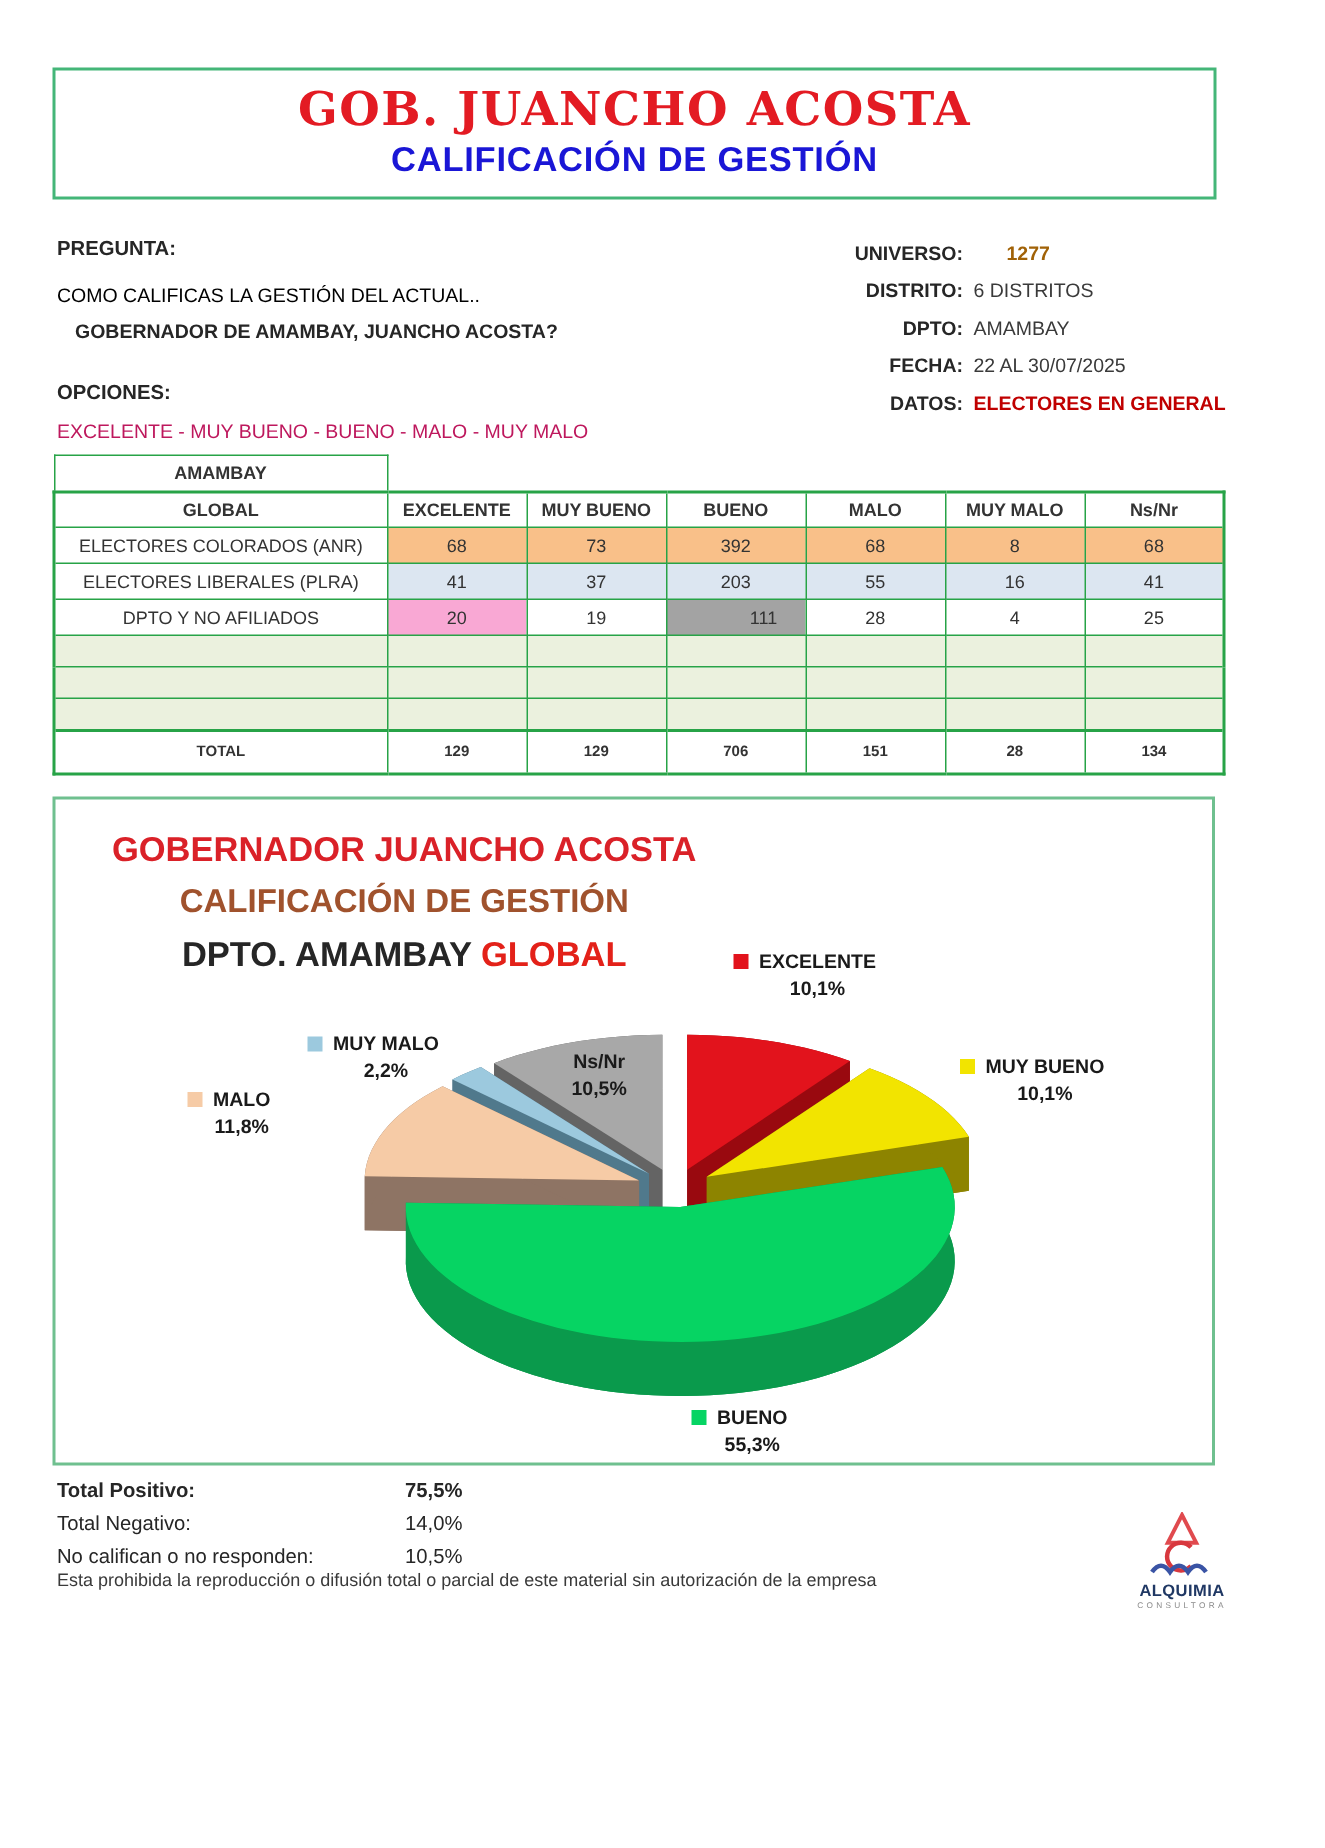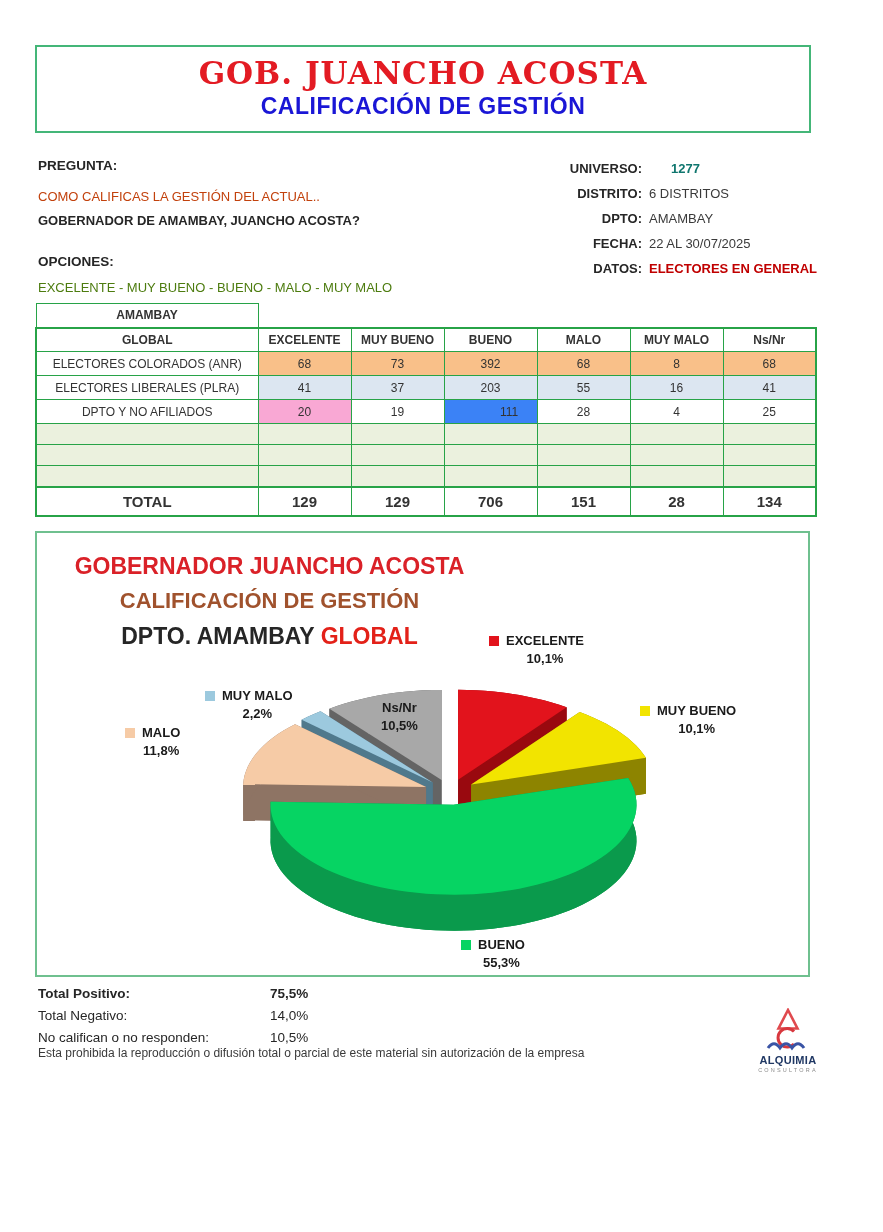--- a/index.html
+++ b/index.html
@@ -9,44 +9,44 @@
   
   .header-box{position:absolute;left:35px;top:45px;width:776px;height:88px;
               border:2px solid #44B678;text-align:center;box-sizing:border-box;padding-top:9px;}
   .h-title{font-family:"DejaVu Serif",serif;font-weight:bold;font-size:31px;
            color:#E31B23;letter-spacing:1px;line-height:1.1;}
   .h-subtitle{font-weight:bold;font-size:23px;color:#1A16D6;margin-top:3px;letter-spacing:0.5px;}
 
   
   .q-block{position:absolute;left:38px;top:158px;width:480px;font-size:13px;}
   .q-label{font-weight:bold;font-size:13.5px;margin:0 0 11px 0;}
-  .q-line1{margin:16px 0 9px 0;color:#c2410c;}
-  .q-line2{font-weight:bold;margin:0 0 26px 0;}
+  .q-line1{margin:16px 0 9px 0;color:#000000;}
+  .q-line2{font-weight:bold;margin:0 0 26px 12px;}
   .q-opts-label{font-weight:bold;font-size:13.5px;margin:0 0 11px 0;}
-  .q-opts{margin:0;color:#4d7c0f;}
+  .q-opts{margin:0;color:#be185d;}
 
   .meta-block{position:absolute;left:518px;top:156px;width:310px;}
   .meta-row{display:flex;align-items:center;height:25px;font-size:13px;}
   .meta-label{width:124px;text-align:right;font-weight:bold;padding-right:7px;flex:none;}
   .meta-value{color:#3a3a3a;}
-  .meta-value.bold{font-weight:bold;color:#0f766e;}
+  .meta-value.bold{font-weight:bold;color:#a16207;}
   .meta-value.indent{padding-left:22px;}
 
   
   .table-wrap{position:absolute;left:35px;top:303px;}
   table.survey{border-collapse:collapse;table-layout:fixed;width:780px;}
   table.survey td{border:1.5px solid #27A347;font-size:12px;text-align:center;
                   padding:0;height:24px;box-sizing:border-box;background:#fff;color:#333;}
   td.noborder{border:none !important;background:#fff;}
   td.namecell{text-align:left;padding-left:5px;}
   td.hdr{font-weight:bold;height:27px;font-size:11.5px;color:#1a1a1a;}
   td.amambay{font-weight:bold;font-size:12.5px;border-width:2px;}
   td.globalcell{font-weight:bold;font-size:12.5px;}
   tr.emptyrow td{height:21px;}
-  tr.totalrow td{font-weight:bold;font-size:15px;height:29px;border-top-width:2.5px;border-bottom-width:2.5px;}
+  tr.totalrow td{font-weight:bold;font-size:10px;height:29px;border-top-width:2.5px;border-bottom-width:2.5px;}
 
   
   .chart-box{position:absolute;left:35px;top:531px;width:775px;height:446px;
              border:2px solid #6FC08F;box-sizing:border-box;}
   .c-title{position:absolute;left:10px;width:445px;text-align:center;font-weight:bold;}
   .c-title1{top:20px;font-size:23px;}
   .c-title2{top:55px;font-size:22px;}
   .c-title3{top:90px;font-size:23px;}
   #pie-svg{position:absolute;left:0;top:0;width:771px;height:442px;}
 
@@ -155,21 +155,21 @@
             <td style="background: rgb(220, 230, 241);">37</td>
             <td style="background: rgb(220, 230, 241);">203</td>
             <td style="background: rgb(220, 230, 241);">55</td>
             <td style="background: rgb(220, 230, 241);">16</td>
             <td style="background: rgb(220, 230, 241); border-right-width: 2.5px;">41</td>
           </tr>
           <tr>
             <td class="namecell" style="border-left-width: 2.5px;">DPTO Y NO AFILIADOS</td>
             <td style="background: #f9a8d4;">20</td>
             <td style="background: rgb(255, 255, 255);">19</td>
-            <td style="background: #3b82f6; padding-left: 37px;">111</td>
+            <td style="background: #a3a3a3; padding-left: 37px;">111</td>
             <td style="background: rgb(255, 255, 255);">28</td>
             <td style="background: rgb(255, 255, 255);">4</td>
             <td style="background: rgb(255, 255, 255); border-right-width: 2.5px;">25</td>
           </tr>
           <tr class="emptyrow">
             <td style="background: rgb(235, 241, 222); border-left-width: 2.5px;"></td>
             <td style="background: rgb(235, 241, 222);"></td>
             <td style="background: rgb(235, 241, 222);"></td>
             <td style="background: rgb(235, 241, 222);"></td>
             <td style="background: rgb(235, 241, 222);"></td>

